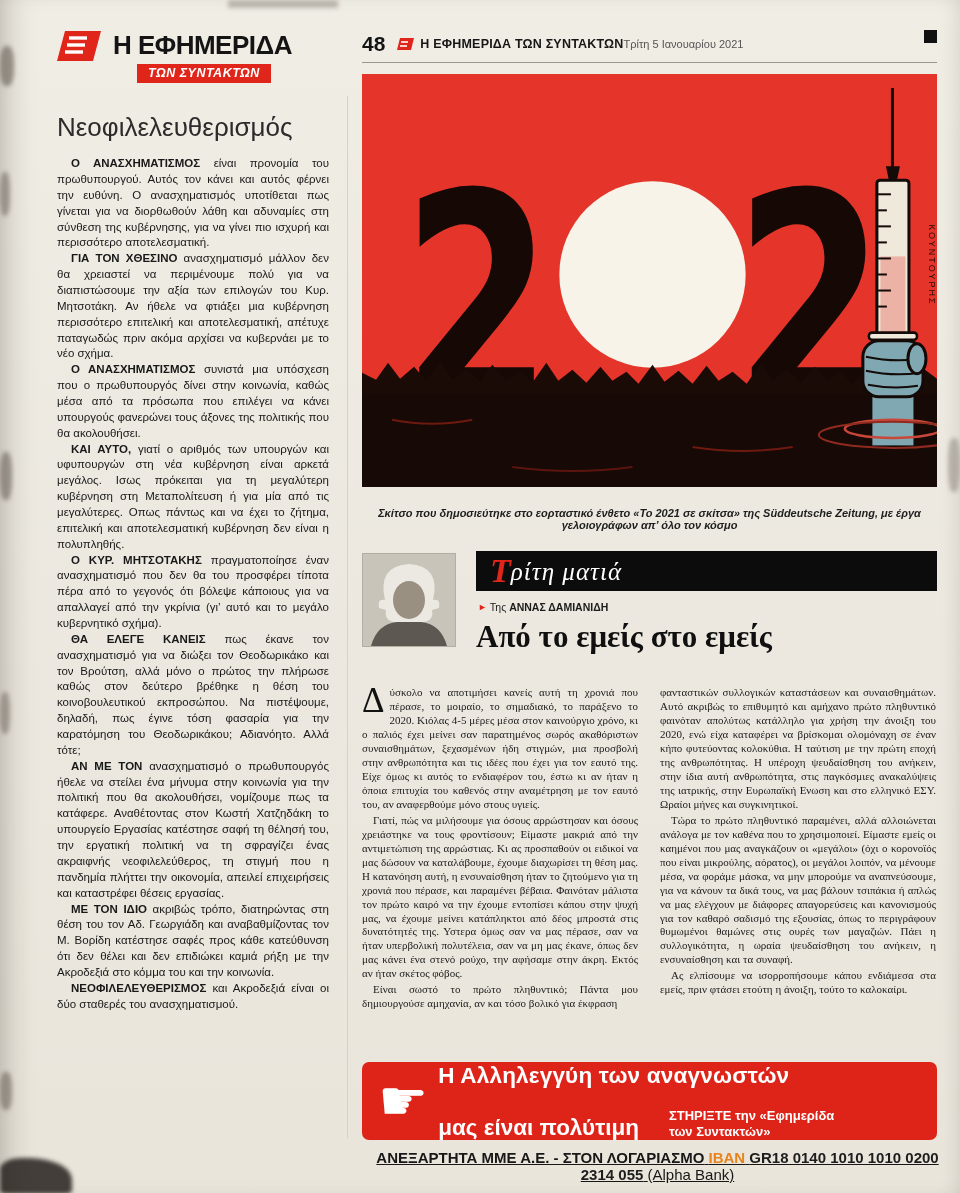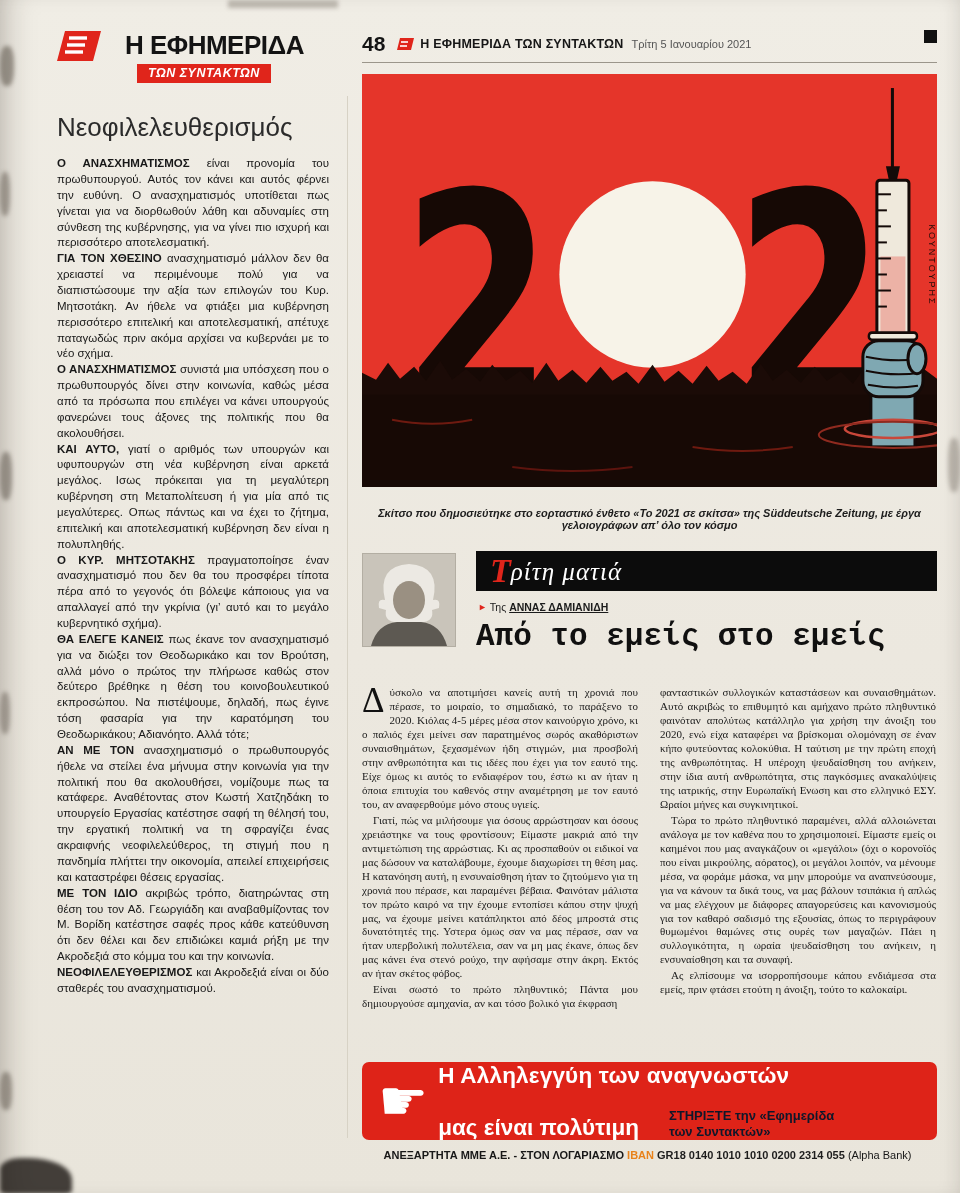--- a/index.html
+++ b/index.html
@@ -16,78 +16,78 @@
   .a4{left:0;top:692px;width:10px;height:42px;background:rgba(60,50,40,.35);border-radius:40%;}
   .a5{left:0;top:1072px;width:12px;height:38px;background:rgba(60,50,40,.4);border-radius:40%;}
   .a6{left:0;top:1158px;width:72px;height:36px;background:rgba(25,20,16,.8);border-radius:30% 60% 10% 10%;}
   .a7{left:228px;top:0;width:110px;height:8px;background:rgba(70,60,50,.3);}
   .a8{left:948px;top:438px;width:12px;height:54px;background:rgba(70,60,50,.3);border-radius:40%;}
 
   .gutter-rule{position:absolute;left:347px;top:96px;width:1px;height:1042px;background:#d7d2c5;}
 
   
   .left-col{position:absolute;left:57px;top:30px;width:272px;}
-  .logo-row{display:flex;align-items:center;gap:18px;}
+  .logo-row{display:flex;align-items:center;gap:6px;}
   .logo-text{font-size:26px;font-weight:800;letter-spacing:-.5px;color:#141414;}
   .logo-sub{display:inline-block;margin:3px 0 0 80px;background:#e0251b;color:#fff;
             font-style:italic;font-weight:700;font-size:12.5px;letter-spacing:.5px;padding:2px 11px 3px;text-align:right;}
   .section-head{margin-top:16px;font-family:"Liberation Serif",serif;font-size:23px;color:#1e1e1e;
                 padding-bottom:10px;border-bottom:1px solid #908b80;}
   .opinion-title{margin:30px 0 14px;font-size:26px;line-height:1.12;font-weight:400;color:#2b2b2b;}
   .opinion-body p{margin:0;font-size:11.5px;line-height:1.38;text-align:justify;color:#181818;}
-  .lead{font-weight:700;}
+  .lead{font-weight:700;margin-left:14px;}
 
   
   .page-header{position:absolute;left:362px;top:32px;width:575px;display:flex;align-items:center;
                padding-bottom:6px;border-bottom:1px solid #9b968b;}
   .pagenum{font-size:21px;font-weight:800;color:#141414;margin-right:12px;}
   .mini-logo{margin-right:6px;display:inline-flex;}
   .paper-name{font-size:12.5px;font-weight:800;color:#161616;letter-spacing:.2px;}
-  .pdate{font-size:11px;color:#555;margin-left:8px;}
+  .pdate{font-size:11px;color:#555;margin-left:0;}
   .corner-square{position:absolute;right:0;top:-2px;width:13px;height:13px;background:#111;}
 
   
   .cartoon-fig{position:absolute;left:362px;top:74px;width:575px;height:413px;margin:0;}
   .cartoon-fig svg{display:block;width:100%;height:100%;}
   .cartoon-credit{position:absolute;left:362px;top:491px;width:575px;text-align:right;
                   font-size:10.5px;font-weight:700;color:#181818;}
   .cartoon-caption{position:absolute;left:362px;top:507px;width:575px;text-align:center;
                    font-style:italic;font-weight:700;font-size:11px;color:#1d1d1d;}
   .arrow{color:#e0251b;font-size:9px;vertical-align:1px;}
 
   
   .col-head{position:absolute;left:362px;top:551px;width:575px;height:130px;}
   .portrait{position:absolute;left:0;top:2px;width:92px;height:92px;border:1px solid #b3aea3;background:#c9c4ba;}
   .banner{margin-left:114px;height:40px;background:#0c0c0c;display:flex;align-items:center;padding-left:14px;}
   .t-init{color:#e0251b;font-family:"Liberation Serif",serif;font-style:italic;font-weight:700;font-size:34px;line-height:1;}
   .banner-text{color:#fff;font-family:"Liberation Serif",serif;font-style:italic;font-size:25px;letter-spacing:1px;line-height:1;}
   .byline{margin:10px 0 0 116px;font-size:10.5px;color:#1b1b1b;}
-  .byline-name{font-weight:700;text-decoration:underline;}
-  .article-title{margin:6px 0 0 114px;font-family:Liberation Mono, monospace;font-weight:700;font-size:31px;color:#101010;}
+  .byline-name{font-weight:700;}
+  .article-title{margin:6px 0 0 114px;font-family:Liberation Serif, serif;font-weight:700;font-size:31px;color:#101010;}
 
   .article-body{position:absolute;left:362px;top:686px;width:575px;height:356px;overflow:hidden;
                 display:flex;gap:22px;}
   .art-col{width:276px;font-family:"Liberation Serif",serif;font-size:11px;line-height:1.27;
            text-align:justify;color:#1a1a1a;}
   .art-col p{margin:0 0 2px;}
   .art-col p + p{text-indent:11px;}
   .dropcap{float:left;font-size:35px;line-height:28px;padding:1px 5px 0 0;color:#111;}
 
   
   .support-banner{position:absolute;left:362px;top:1062px;width:575px;height:78px;background:#de2318;
                   border-radius:7px;display:flex;align-items:center;color:#fff;}
   .hand{font-size:56px;line-height:1;margin:0 10px 0 16px;color:#ffffff;}
   .banner-lines{flex:1;padding-top:2px;}
   .bl1{font-weight:700;font-size:22.5px;letter-spacing:.2px;}
   .brow{display:flex;align-items:flex-end;margin-top:19px;}
   .bl2{font-weight:700;font-size:22.5px;}
-  .support{margin-left:30px;color:#0f172a;font-weight:700;font-size:13px;line-height:1.25;padding-bottom:1px;}
-
-  .footer-strip{position:absolute;left:360px;top:1149px;width:575px;text-align:center;
-                font-size:11px;color:#171717;}
+  .support{margin-left:30px;color:#ffffff;font-weight:700;font-size:13px;line-height:1.25;padding-bottom:1px;}
+
+  .footer-strip{position:absolute;left:370px;top:1149px;width:575px;text-align:center;
+                font-size:15px;color:#171717;text-decoration:underline;}
   .f-bold{font-weight:700;}
   .f-iban-label{font-weight:700;color:#e8821a;}
   .f-iban{font-weight:700;color:#1d1d1d;}
 </style>
 </head>
 <body>
 
 <div class="page">
 
   <div class="gutter-rule"></div>

